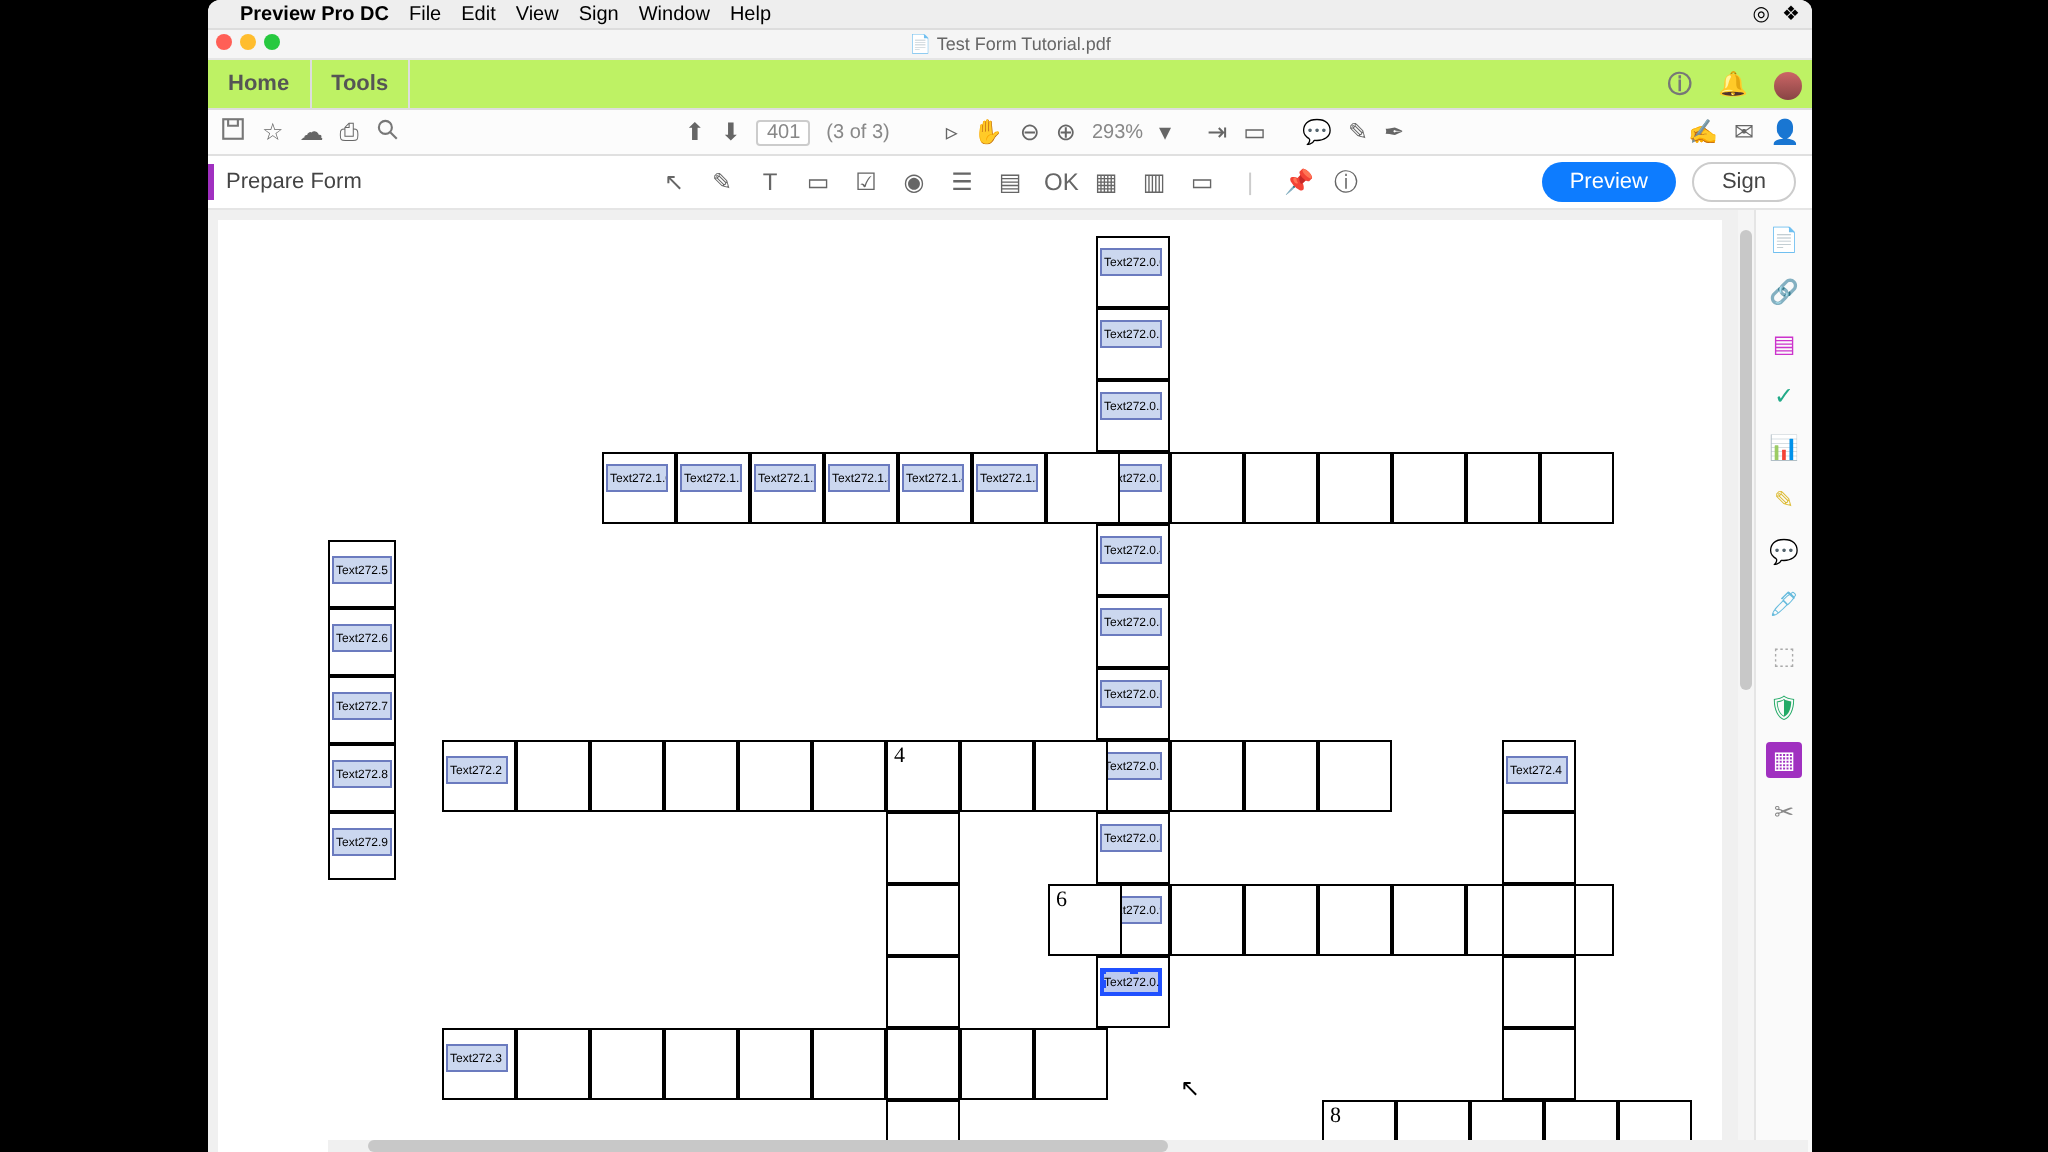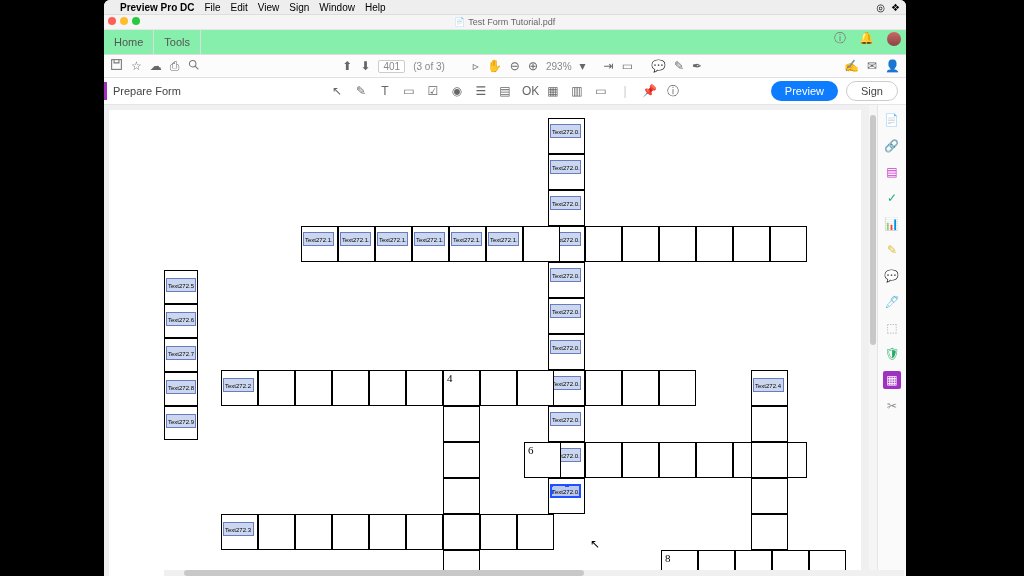--- a/index.html
+++ b/index.html
@@ -8,21 +8,21 @@
 .menubar{height:14px;background:#eee;display:flex;align-items:center;font-size:10px;padding:0 6px;gap:10px;border-bottom:1px solid #ddd;}
 .menubar .apple{font-size:11px;}
 .menubar .spacer{flex:1;}
 .menubar .right span{margin-left:6px;}
 .titlebar{height:14px;display:flex;align-items:center;justify-content:center;background:#f5f5f5;border-bottom:1px solid #e5e5e5;position:relative;font-size:9px;color:#666;}
 .traffic{position:absolute;left:4px;top:2px;display:flex;gap:4px;}
 .traffic span{width:8px;height:8px;border-radius:50%;display:inline-block;}
 .traffic .r{background:#ff5f56;}
 .traffic .y{background:#ffbd2e;}
 .traffic .g{background:#27c93f;}
-.tabbar{height:24px;display:flex;align-items:flex-start;background:#86efac;border-bottom:1px solid #ddd;font-size:11px;}
+.tabbar{height:24px;display:flex;align-items:center;background:#bef264;border-bottom:1px solid #ddd;font-size:11px;font-weight:bold;}
 .tabbar .maintab{padding:0 10px;height:100%;display:flex;align-items:center;color:#555;border-right:1px solid #ddd;}
 .doctab{display:flex;align-items:center;background:#fff;height:100%;padding:0 8px;border-right:1px solid #ddd;color:#777;}
 .doctab .close{margin-left:6px;color:#aaa;}
 .tabbar .spacer{flex:1;}
 .tabbar .righticons span{margin:0 5px;color:#777;font-size:12px;}
 .avatar{width:14px;height:14px;border-radius:50%;background:linear-gradient(#c66,#844);display:inline-block;vertical-align:middle;}
 .toolbar{height:22px;display:flex;align-items:center;background:#fcfcfc;border-bottom:1px solid #e0e0e0;padding:0 6px;gap:8px;color:#666;font-size:12px;}
 .toolbar .grp{display:flex;align-items:center;gap:8px;}
 .toolbar .sep{flex:1;}
 .toolbar .pg{font-size:10px;color:#888;border:1px solid #ccc;padding:0 4px;border-radius:2px;background:#fff;}

